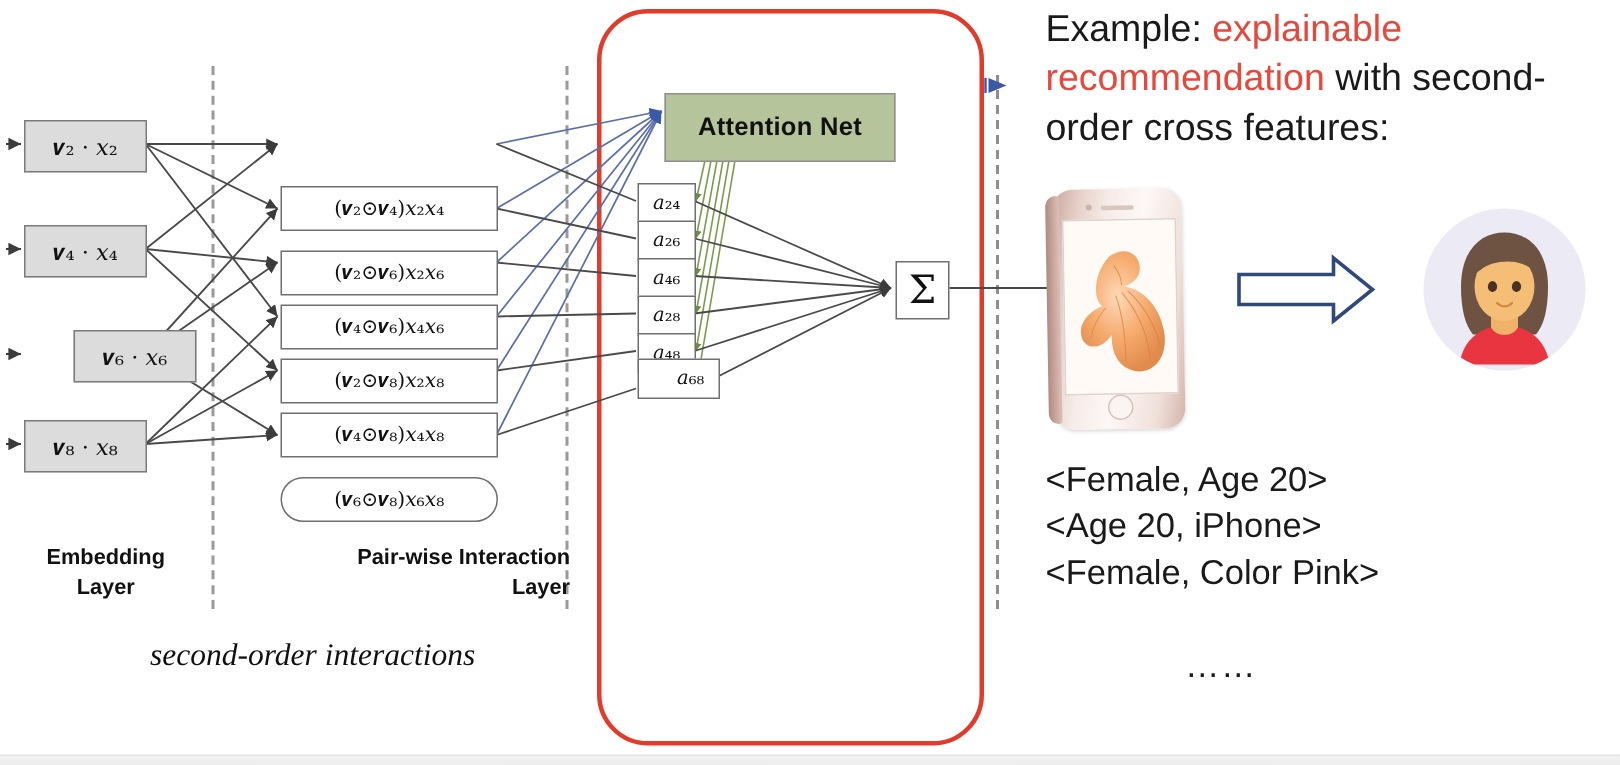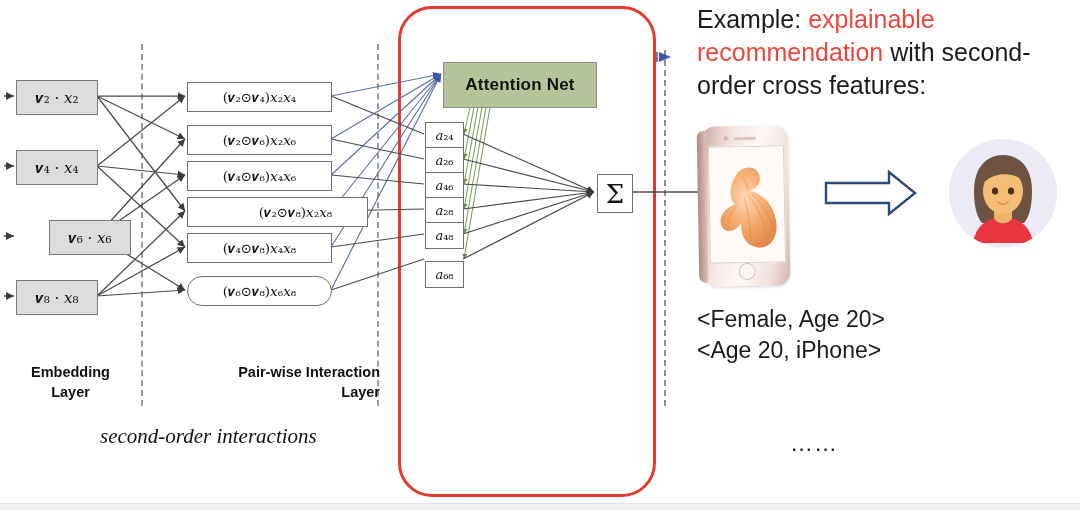--- a/index.html
+++ b/index.html
@@ -29,20 +29,21 @@
     display:flex;align-items:center;justify-content:center;
     font-family:"DejaVu Serif", serif;font-size:15px;color:#111;
     white-space:nowrap;
   }
   .pair-box{
     position:absolute;left:187px;width:143px;height:28px;
     background:#fff;border:1.5px solid #6f6f6f;
     display:flex;align-items:center;justify-content:center;
     font-family:"DejaVu Serif", serif;font-size:13.5px;color:#111;
     white-space:nowrap;
+    margin-top:42px;
   }
   .a-box{
     position:absolute;left:425px;width:37px;height:25px;
     background:#fff;border:1.3px solid #6f6f6f;
     display:flex;align-items:center;justify-content:center;
     font-family:"DejaVu Serif", serif;font-size:13px;color:#111;
   }
   .attn-net{
     position:absolute;left:443px;top:62px;width:152px;height:44px;
     background:#b6c49b;border:1.4px solid #8e8e8e;
@@ -222,32 +223,32 @@
   </svg>
 
   <div class="emb-box" style="left:16px;top:80px;">𝒗₂ · 𝑥₂</div>
   <div class="emb-box" style="left:16px;top:150px;">𝒗₄ · 𝑥₄</div>
   <div class="emb-box" style="left:16px;top:220px;margin-left:33px;">𝒗₆ · 𝑥₆</div>
   <div class="emb-box" style="left:16px;top:280px;">𝒗₈ · 𝑥₈</div>
 
   <div class="pair-box" style="top:82px;">(𝒗₂⊙𝒗₄)𝑥₂𝑥₄</div>
   <div class="pair-box" style="top:125px;">(𝒗₂⊙𝒗₆)𝑥₂𝑥₆</div>
   <div class="pair-box" style="top:161px;">(𝒗₄⊙𝒗₆)𝑥₄𝑥₆</div>
-  <div class="pair-box" style="top:197px;padding-left:36px;">(𝒗₂⊙𝒗₈)𝑥₂𝑥₈</div>
+  <div class="pair-box" style="top:197px;">(𝒗₂⊙𝒗₈)𝑥₂𝑥₈</div>
   <div class="pair-box" style="top:233px;">(𝒗₄⊙𝒗₈)𝑥₄𝑥₈</div>
   <div class="pair-box" style="top:276px;border-radius:15px;">(𝒗₆⊙𝒗₈)𝑥₆𝑥₈</div>
 
   <div class="attn-net">Attention Net</div>
 
   <div class="a-box" style="top:122px;">𝑎₂₄</div>
   <div class="a-box" style="top:147px;">𝑎₂₆</div>
   <div class="a-box" style="top:172px;">𝑎₄₆</div>
   <div class="a-box" style="top:197px;">𝑎₂₈</div>
   <div class="a-box" style="top:222px;">𝑎₄₈</div>
-  <div class="a-box" style="top:261px;">𝑎₆₈</div>
+  <div class="a-box" style="top:239px;padding-left:16px;">𝑎₆₈</div>
 
   <div class="sigma-box">Σ</div>
 
   <div class="cap" style="left:0px;top:363px;width:141px;">
     <div>Embedding</div>
     <div>Layer</div>
   </div>
 
   <div class="cap" style="left:156px;top:363px;width:224px;text-align:right;">
     <div>Pair-wise Interaction</div>
@@ -313,17 +314,18 @@
       <ellipse cx="46" cy="52" rx="3.1" ry="3.6" fill="#4a3123"></ellipse>
       <ellipse cx="62" cy="52" rx="3.1" ry="3.6" fill="#4a3123"></ellipse>
 
       <path d="M49,63 C52,66 56,66 59,63" stroke="#cf8a4a" stroke-width="1.6" fill="none" stroke-linecap="round"></path>
     </svg>
   </div>
 
   <div class="feat-list">
     <div>&lt;Female, Age 20&gt;</div>
     <div>&lt;Age 20, iPhone&gt;</div>
+    <div>&lt;Female, Color Pink&gt;</div>
   </div>
   <div class="ellipsis">……</div>
 
   <div class="footer-strip"></div>
 </div>
 
 </body></html>

